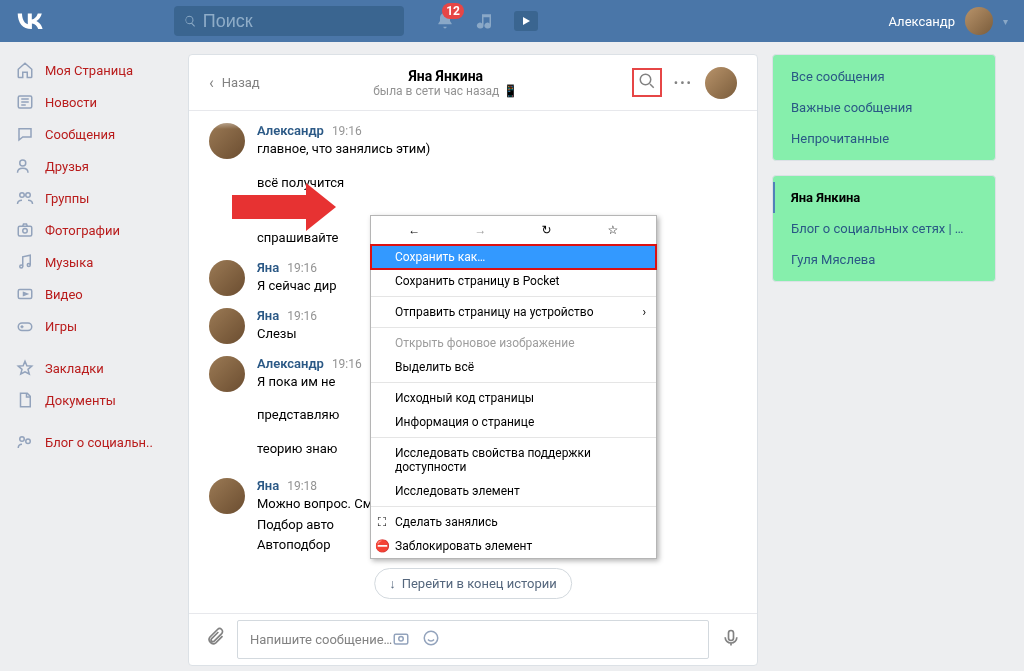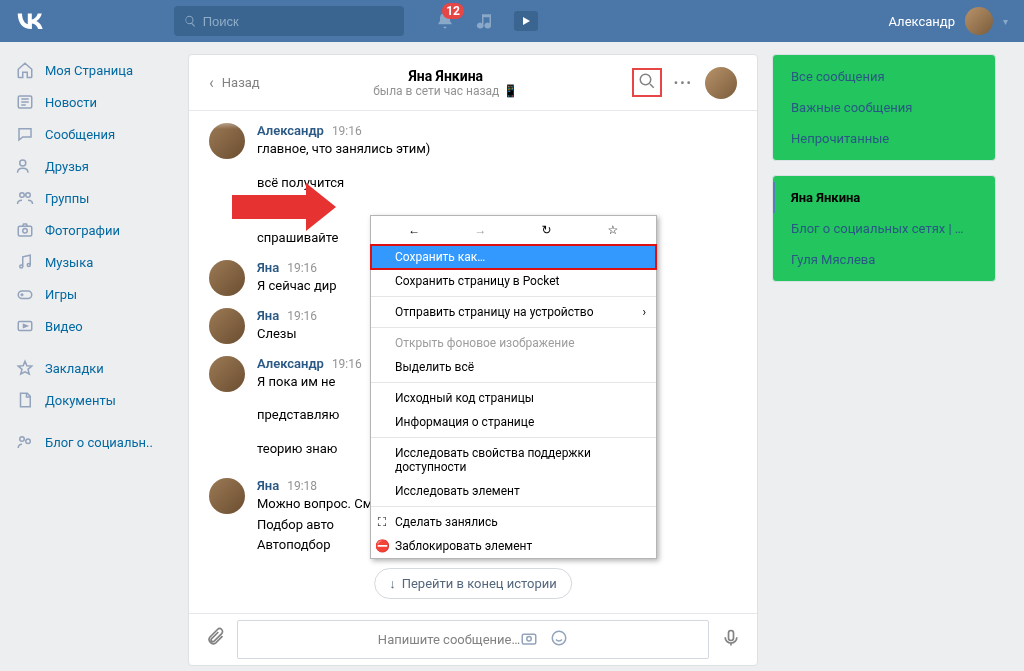--- a/index.html
+++ b/index.html
@@ -1,29 +1,29 @@
 <!DOCTYPE html>
 <html><head>
   <meta charset="utf-8">
   <style>
     * { margin: 0; padding: 0; box-sizing: border-box; }
     body { font-family: -apple-system, BlinkMacSystemFont, Roboto, "Helvetica Neue", Arial, sans-serif; background: #edeef0; font-size: 13px; color: #000; width: 1024px; height: 671px; overflow: hidden; }
     .header { background: #4a76a8; height: 42px; display: flex; align-items: center; padding: 0 16px; }
     .logo { color: #fff; font-size: 24px; font-weight: bold; margin-right: 130px; }
     .search-box { background: #3a6590; border-radius: 4px; height: 30px; width: 230px; display: flex; align-items: center; padding: 0 10px; }
-    .search-box input { background: transparent; border: 0; color: #8fadc8; font-size: 13px; width: 100%; outline: none; }
+    .search-box input { background: transparent; border: 0; color: #8fadc8; font-size: 18px; width: 100%; outline: none; }
     .search-box input::placeholder { color: #8fadc8; }
     .header-icons { margin-left: 30px; display: flex; gap: 18px; align-items: center; color: #8aa8c7; }
     .header-icon { position: relative; width: 22px; height: 22px; display: flex; align-items: center; justify-content: center; }
     .badge { position: absolute; top: -7px; right: -8px; background: #e64646; color: #fff; font-size: 12px; padding: 1px 4px; border-radius: 8px; font-weight: bold; }
     .header-right { margin-left: auto; display: flex; align-items: center; gap: 10px; color: #fff; font-size: 13px; }
     .avatar-sm { width: 28px; height: 28px; border-radius: 50%; background: linear-gradient(135deg,#b8936a,#7a5c3b); }
     .container { display: flex; padding: 12px 14px; gap: 14px; }
     .sidebar { width: 160px; }
-    .side-item { display: flex; align-items: center; gap: 10px; padding: 6px 1px; color: #0369a1; font-size: 13px; cursor: pointer; }
+    .side-item { display: flex; align-items: center; gap: 10px; padding: 6px 1px; color: #b91c1c; font-size: 13px; cursor: pointer; }
     .side-icon { width: 20px; height: 20px; display: flex; align-items: center; justify-content: center; color: #93a3bc; }
     .side-sep { height: 10px; }
     .chat-panel { width: 570px; background: #fff; border: 1px solid #dce1e6; border-radius: 4px; position: relative; height: 612px; }
     .chat-head { height: 56px; border-bottom: 1px solid #e7e8ec; display: flex; align-items: center; padding: 0 20px; }
     .back-btn { display: flex; align-items: center; gap: 8px; color: #828282; font-size: 13px; cursor: pointer; }
     .chat-title-wrap { flex: 1; text-align: center; }
     .chat-title { font-size: 14px; font-weight: bold; color: #000; }
     .chat-status { font-size: 12px; color: #939393; display: flex; justify-content: center; align-items: flex-start; gap: 4px; }
     .chat-actions { display: flex; align-items: center; gap: 12px; }
     .search-highlight { border: 2px solid #e64646; padding: 2px 4px; }
@@ -31,23 +31,23 @@
     .chat-body { padding: 12px 20px 60px; height: 500px; overflow: hidden; }
     .msg { display: flex; gap: 12px; margin-bottom: 8px; }
     .msg-av { width: 36px; height: 36px; border-radius: 50%; background: linear-gradient(135deg,#9b7a55,#6b4d30); flex-shrink: 0; }
     .msg-body { flex: 1; }
     .msg-head { display: flex; gap: 8px; align-items: baseline; }
     .msg-name { color: #2a5885; font-weight: 600; font-size: 13px; }
     .msg-time { color: #939393; font-size: 12px; }
     .msg-text { color: #000; font-size: 13px; line-height: 1.5; margin-top: 1px; }
     .jump-btn { position: absolute; bottom: 66px; left: 50%; transform: translateX(-50%); background: #fff; border: 1px solid #d3d9de; border-radius: 16px; padding: 7px 14px; color: #55677d; font-size: 13px; display: flex; align-items: center; gap: 6px; cursor: pointer; }
     .chat-input-bar { position: absolute; bottom: 0; left: 0; right: 0; height: 52px; border-top: 1px solid #e7e8ec; display: flex; align-items: center; padding: 0 16px; gap: 12px; }
-    .msg-input { flex: 1; border: 1px solid #d3d9de; border-radius: 2px; padding: 8px 12px; font-size: 13px; color: #828282; display: flex; align-items: center; justify-content: center; }
+    .msg-input { flex: 1; border: 1px solid #d3d9de; border-radius: 2px; padding: 8px 12px; font-size: 13px; color: #828282; display: flex; align-items: center; justify-content: flex-start; }
     .right-panel { width: 224px; display: flex; flex-direction: column; }
-    .right-box { background: #22c55e; border: 1px solid #dce1e6; border-radius: 4px; margin-bottom: 14px; padding: 6px 0; }
+    .right-box { background: #86efac; border: 1px solid #dce1e6; border-radius: 4px; margin-bottom: 14px; padding: 6px 0; }
     .right-item { padding: 8px 18px; color: #2a5885; font-size: 13px; cursor: pointer; }
     .right-item.active { border-left: 2px solid #5181b8; font-weight: bold; color: #000; padding-left: 16px; }
     .context-menu { position: absolute; left: 370px; top: 215px; width: 287px; background: #fff; border: 1px solid #b5b5b5; box-shadow: 2px 2px 5px rgba(0,0,0,.3); font-size: 12px; z-index: 100; }
     .cm-nav { display: flex; justify-content: space-around; padding: 7px 10px; border-bottom: 1px solid #e5e5e5; }
     .cm-nav span { width: 20px; text-align: center; }
     .cm-item { padding: 5px 24px; cursor: pointer; position: relative; }
     .cm-item.highlighted { background: #3399ff; color: #fff; outline: 2px solid #d11; outline-offset: -1px; }
     .cm-item.disabled { color: #9d9d9d; }
     .cm-item.sub::after { content: "›"; position: absolute; right: 10px; }
     .cm-sep { height: 1px; background: #e5e5e5; margin: 3px 0; }
@@ -160,34 +160,34 @@
             <path d="M9 18V5l10-2v13"></path>
             <circle cx="7" cy="18" r="2"></circle>
             <circle cx="17" cy="16" r="2"></circle>
           </svg>
         </span>
         <span>Музыка</span>
       </div>
     <div class="side-item">
         <span class="side-icon">
           <svg width="18" height="18" viewBox="0 0 24 24" fill="none" stroke="#93a3bc" stroke-width="2">
+            <rect x="3" y="6" width="18" height="12" rx="2"></rect>
+            <path d="M10 10l5 2-5 2v-4z" fill="#93a3bc"></path>
+          </svg>
+        </span>
+        <span>Видео</span>
+      </div>
+    <div class="side-item">
+        <span class="side-icon">
+          <svg width="18" height="18" viewBox="0 0 24 24" fill="none" stroke="#93a3bc" stroke-width="2">
             <rect x="3" y="8" width="18" height="10" rx="5"></rect>
             <path d="M8 11v4M6 13h4"></path>
           </svg>
         </span>
         <span>Игры</span>
-      </div>
-    <div class="side-item">
-        <span class="side-icon">
-          <svg width="18" height="18" viewBox="0 0 24 24" fill="none" stroke="#93a3bc" stroke-width="2">
-            <rect x="3" y="6" width="18" height="12" rx="2"></rect>
-            <path d="M10 10l5 2-5 2v-4z" fill="#93a3bc"></path>
-          </svg>
-        </span>
-        <span>Видео</span>
       </div>
     <div class="side-sep"></div>
     <div class="side-item">
         <span class="side-icon">
           <svg width="18" height="18" viewBox="0 0 24 24" fill="none" stroke="#93a3bc" stroke-width="2">
             <path d="M12 3l2.5 6 6.5.5-5 4.3 1.7 6.2L12 17l-5.7 3 1.7-6.2-5-4.3 6.5-.5z"></path>
           </svg>
         </span>
         <span>Закладки</span>
       </div>

